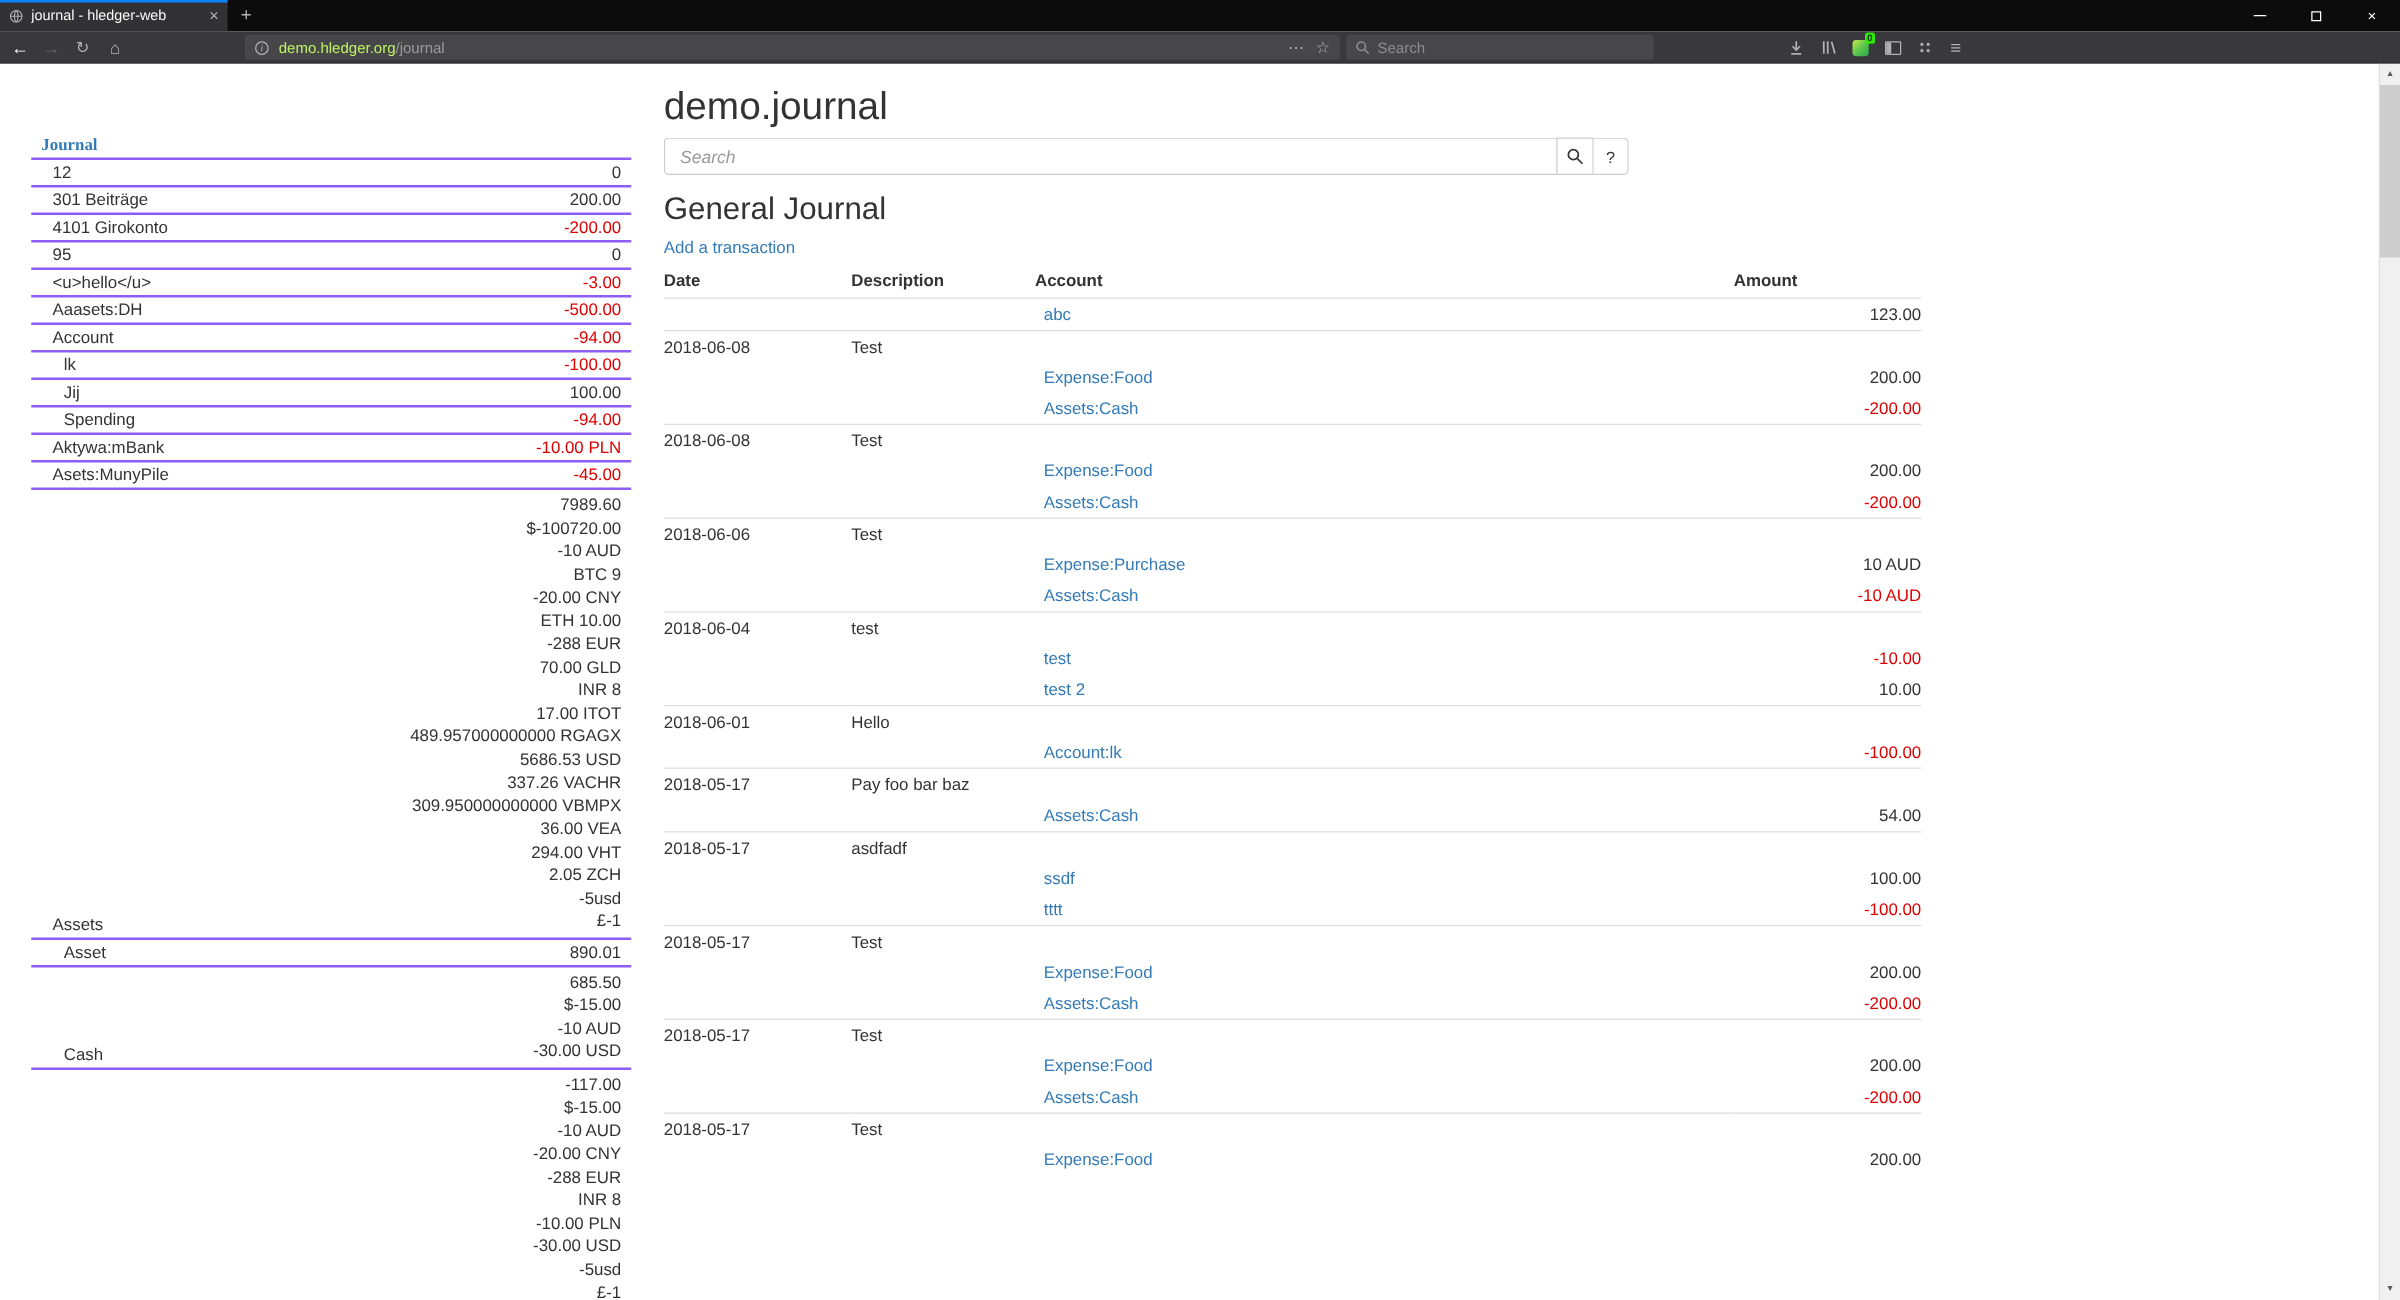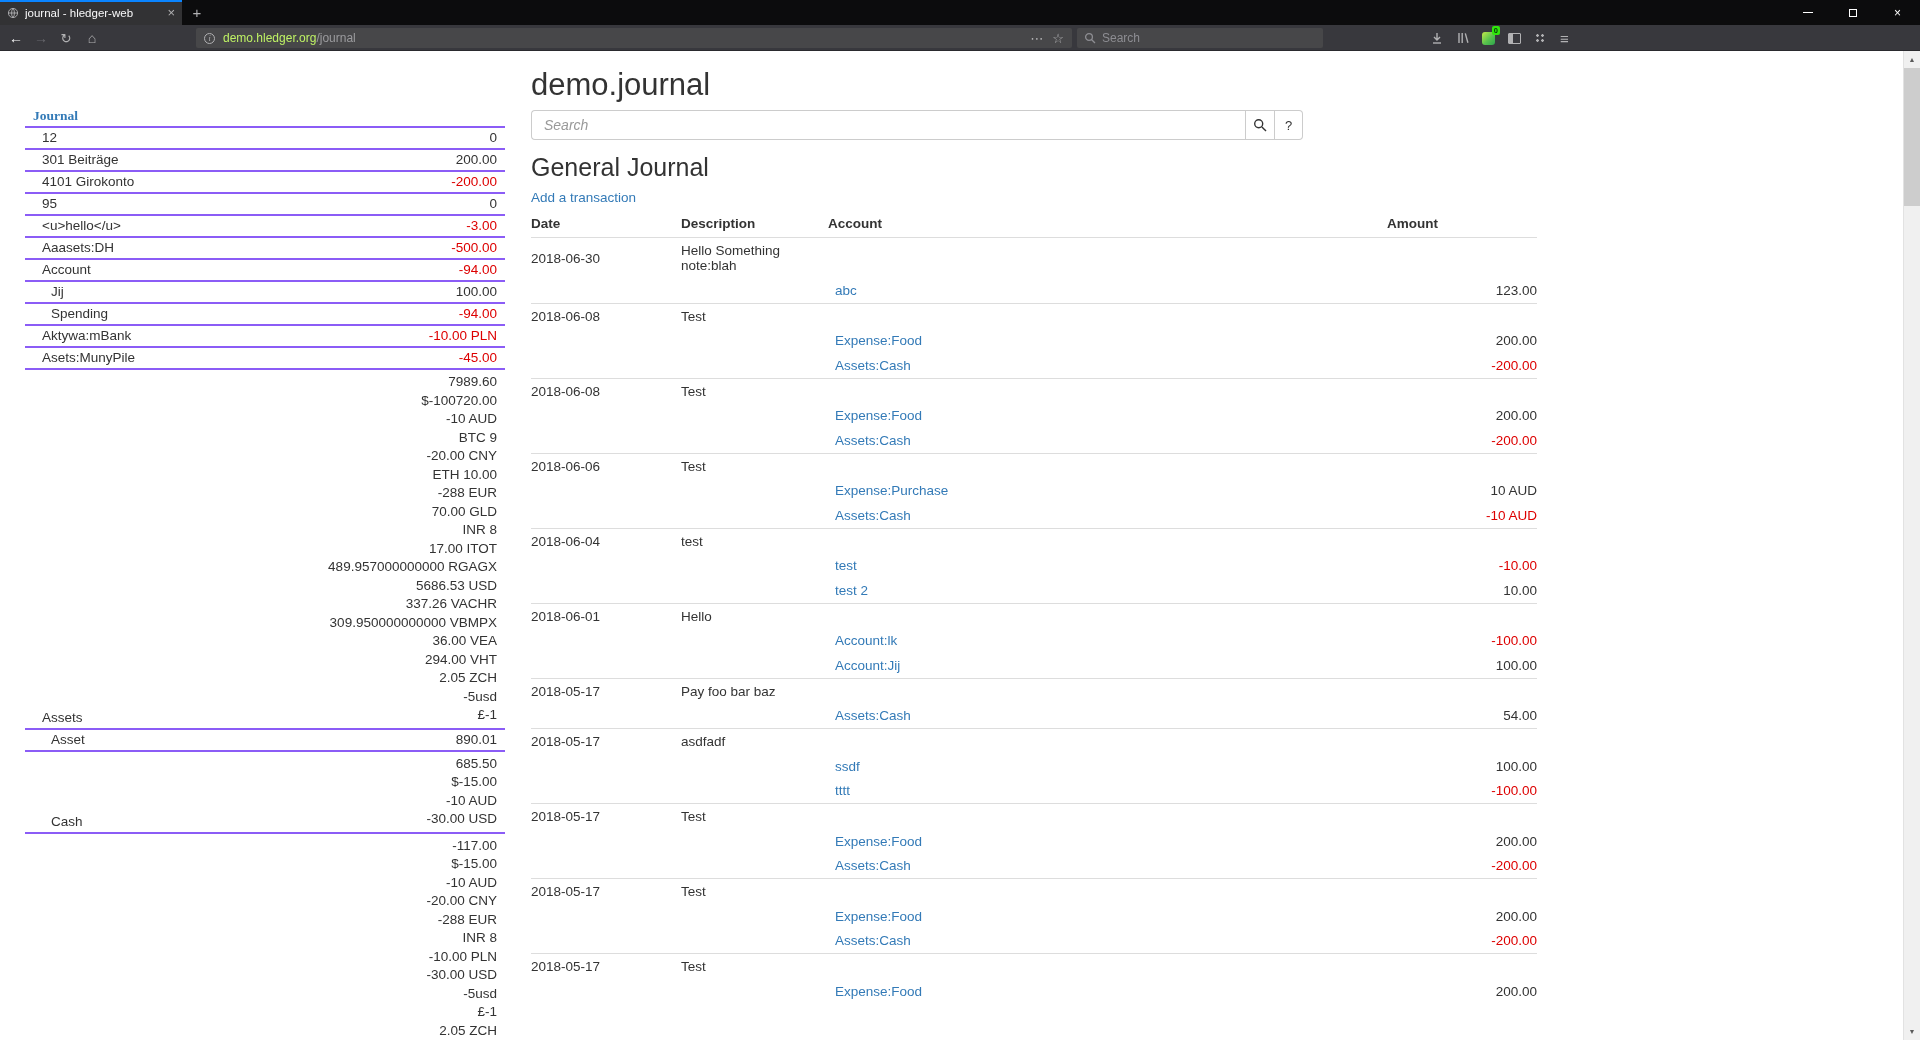--- a/index.html
+++ b/index.html
@@ -211,20 +211,26 @@
                 <span class="amt-line neg">-500.00</span>
               </td>
   </tr>
             <tr>
     <td class="acct-cell" style="padding-left: 17px;"><a class="acct-link" href="#">Account</a></td>
     <td class="bal-cell">
                 <span class="amt-line neg">-94.00</span>
               </td>
   </tr>
             <tr>
+    <td class="acct-cell" style="padding-left: 26px;"><a class="acct-link" href="#">lk</a></td>
+    <td class="bal-cell">
+                <span class="amt-line neg">-100.00</span>
+              </td>
+  </tr>
+            <tr>
     <td class="acct-cell" style="padding-left: 26px;"><a class="acct-link" href="#">Jij</a></td>
     <td class="bal-cell">
                 <span class="amt-line">100.00</span>
               </td>
   </tr>
             <tr>
     <td class="acct-cell" style="padding-left: 26px;"><a class="acct-link" href="#">Spending</a></td>
     <td class="bal-cell">
                 <span class="amt-line neg">-94.00</span>
               </td>
@@ -326,26 +332,20 @@
         </colgroup>
         <thead>
           <tr>
             <th class="th-date">Date</th>
             <th>Description</th>
             <th>Account</th>
             <th class="th-amt">Amount</th>
           </tr>
         </thead>
         <tbody>
-            <tr class="txn-head">
-    <td class="td-date">2018-06-30</td>
-    <td class="td-desc">Hello Something note:blah</td>
-    <td></td>
-    <td></td>
-  </tr>
             <tr class="posting">
     <td></td>
     <td></td>
     <td class="td-acct"><a class="acct-link" href="#">abc</a></td>
     <td class="td-amt">123.00</td>
   </tr>
             <tr class="txn-head">
     <td class="td-date">2018-06-08</td>
     <td class="td-desc">Test</td>
     <td></td>
@@ -421,26 +421,20 @@
     <td class="td-date">2018-06-01</td>
     <td class="td-desc">Hello</td>
     <td></td>
     <td></td>
   </tr>
             <tr class="posting">
     <td></td>
     <td></td>
     <td class="td-acct"><a class="acct-link" href="#">Account:lk</a></td>
     <td class="td-amt neg">-100.00</td>
-  </tr>
-            <tr class="posting">
-    <td></td>
-    <td></td>
-    <td class="td-acct"><a class="acct-link" href="#">Account:Jij</a></td>
-    <td class="td-amt">100.00</td>
   </tr>
             <tr class="txn-head">
     <td class="td-date">2018-05-17</td>
     <td class="td-desc">Pay foo bar baz</td>
     <td></td>
     <td></td>
   </tr>
             <tr class="posting">
     <td></td>
     <td></td>

